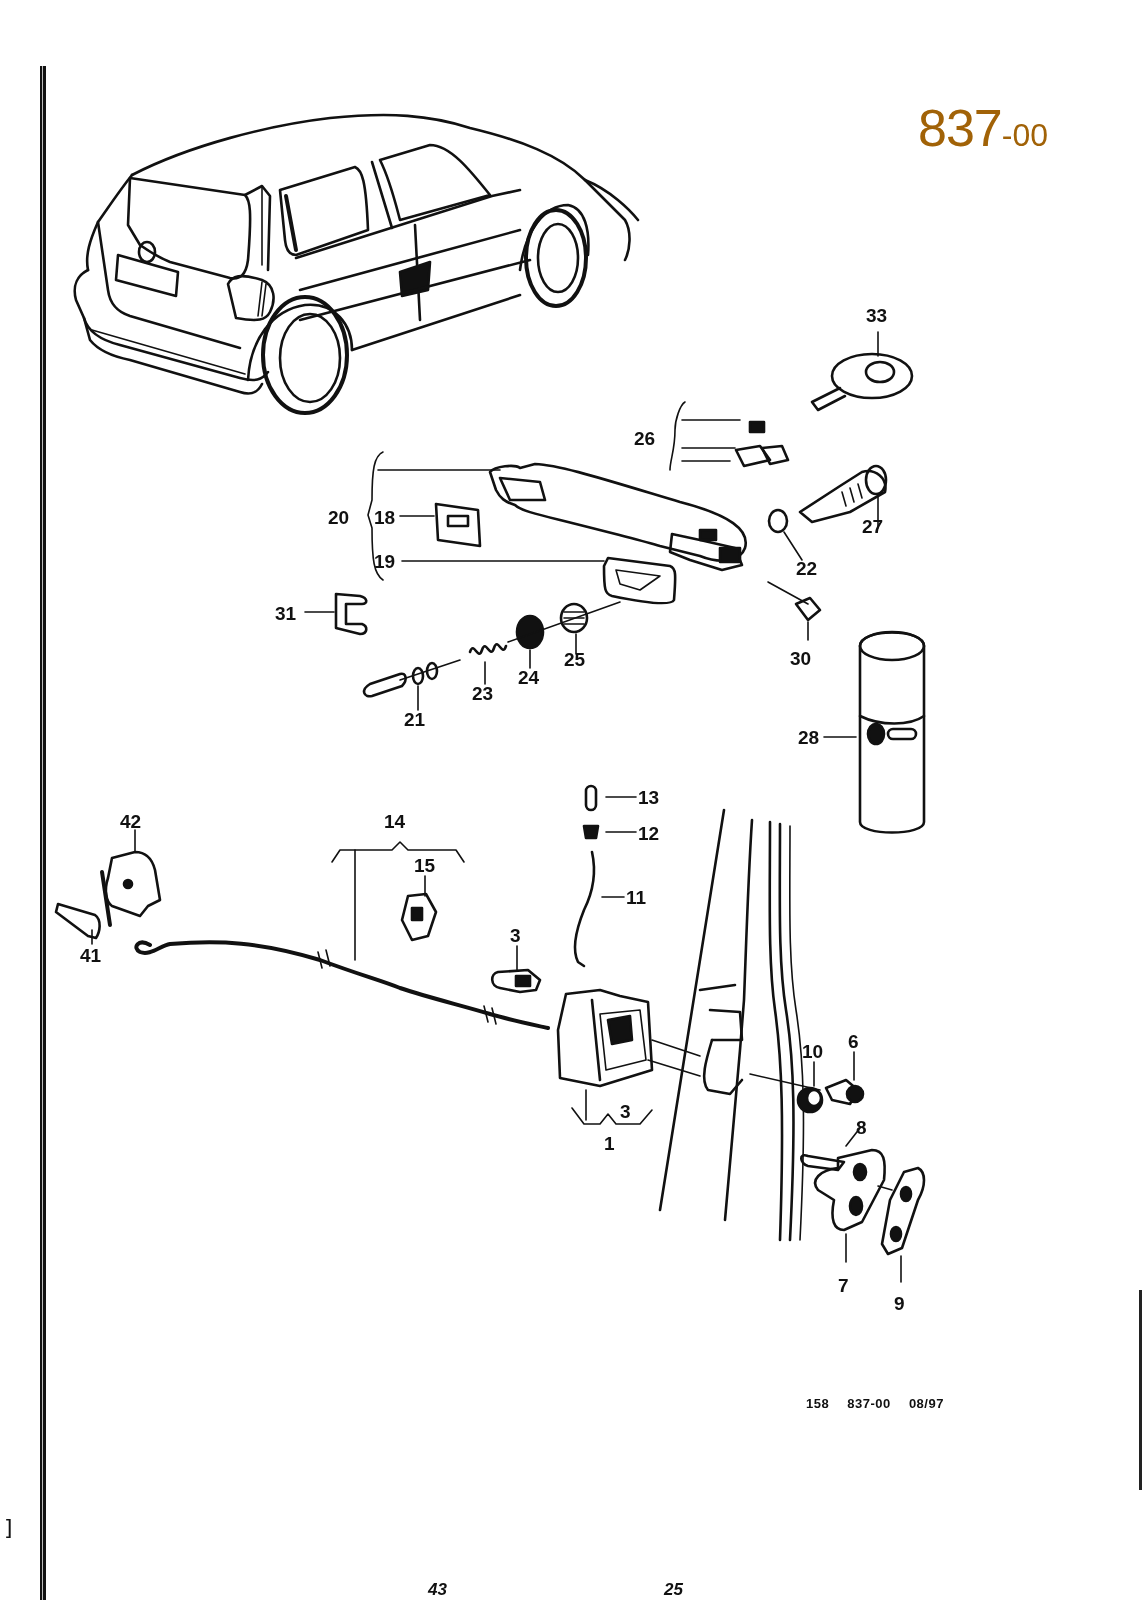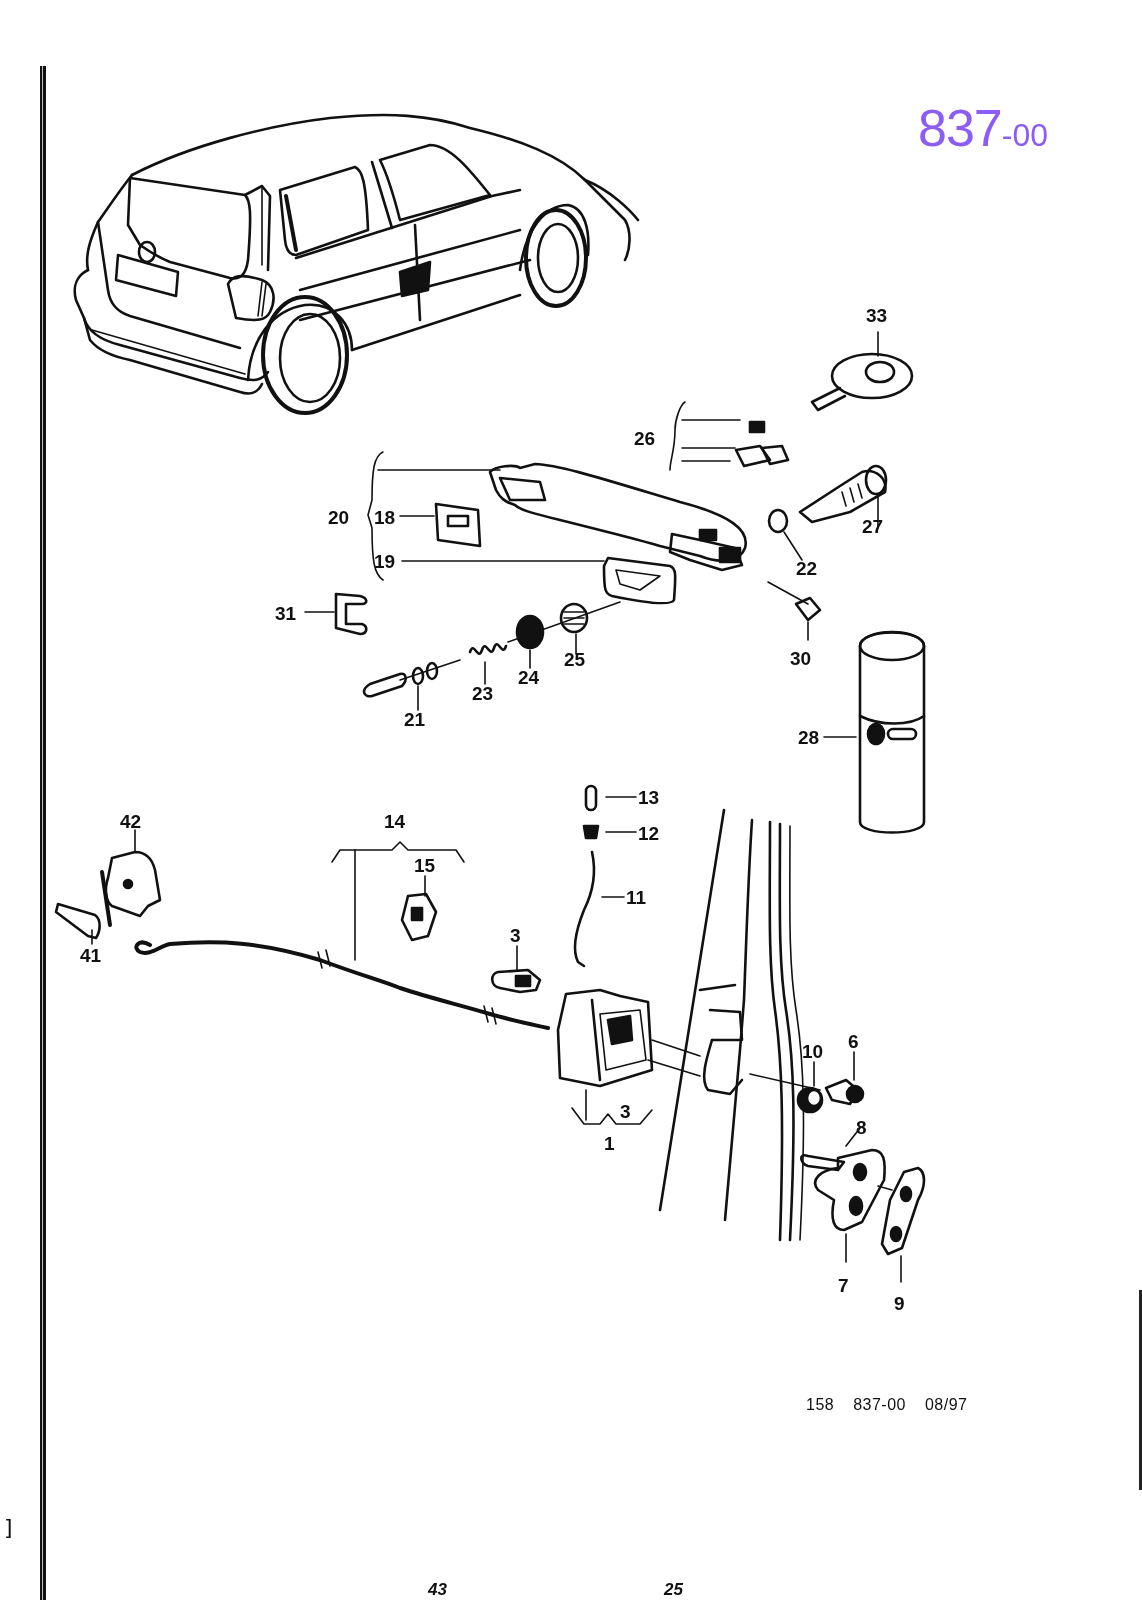--- a/index.html
+++ b/index.html
@@ -2,23 +2,23 @@
 <html><head>
 <meta charset="utf-8">
 <style>
   html, body { margin: 0; padding: 0; background: #ffffff; }
   body { width: 1142px; height: 1600px; position: relative; overflow: hidden; font-family: "Liberation Sans", sans-serif; color: #111; }
   #page { position: absolute; left: 0; top: 0; width: 1142px; height: 1600px; background: #fff; }
   .binding-bar { position: absolute; left: 40px; top: 66px; width: 6px; height: 1534px; background: #111; }
   .binding-bar::after { content: ""; position: absolute; left: 2px; top: 0; width: 1px; height: 100%; background: #bbb; }
   .right-edge { position: absolute; right: 0; top: 1290px; width: 3px; height: 200px; background: #222; }
   .bracket-mark { position: absolute; left: 4px; top: 1515px; font-size: 22px; font-family: "DejaVu Sans", sans-serif; color: #111; }
-  .page-code { position: absolute; left: 918px; top: 98px; font-size: 52px; color: #8b5cf6; letter-spacing: -1px; text-align: center; }
+  .page-code { position: absolute; left: 918px; top: 98px; font-size: 52px; color: #a16207; letter-spacing: -1px; text-align: center; }
   .page-code .suffix { font-size: 32px; letter-spacing: 0; }
-  .footer-ref { position: absolute; left: 806px; top: 1396px; font-size: 16px; font-weight: normal; letter-spacing: 0.5px; word-spacing: 14px; }
+  .footer-ref { position: absolute; left: 806px; top: 1396px; font-size: 13px; font-weight: bold; letter-spacing: 0.5px; word-spacing: 14px; }
   .bottom-num { position: absolute; top: 1580px; font-size: 17px; font-weight: bold; font-style: italic; }
   svg#drawing { position: absolute; left: 0; top: 0; }
   svg#drawing path, svg#drawing line, svg#drawing rect, svg#drawing ellipse, svg#drawing circle, svg#drawing polyline, svg#drawing polygon { stroke: #111; fill: none; stroke-width: 2.6; stroke-linecap: round; stroke-linejoin: round; }
   svg#drawing .thin { stroke-width: 1.6; }
   svg#drawing .thick { stroke-width: 4; }
   svg#drawing .fill { fill: #111; }
   svg#drawing .white { fill: #fff; }
   svg#drawing text { font-family: "Liberation Sans", sans-serif; font-weight: bold; font-size: 19px; fill: #111; stroke: none; }
 </style>
 </head>

